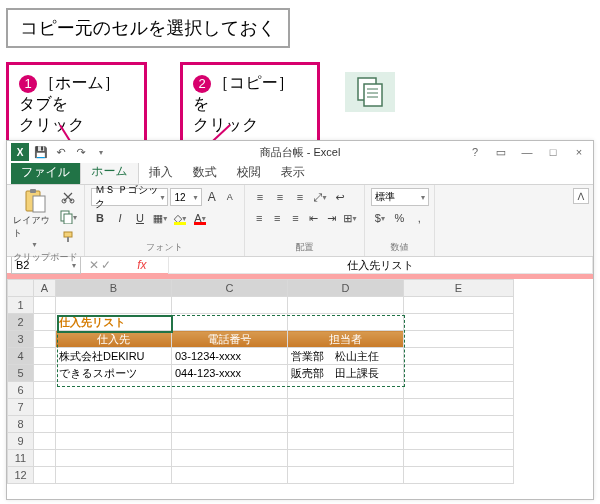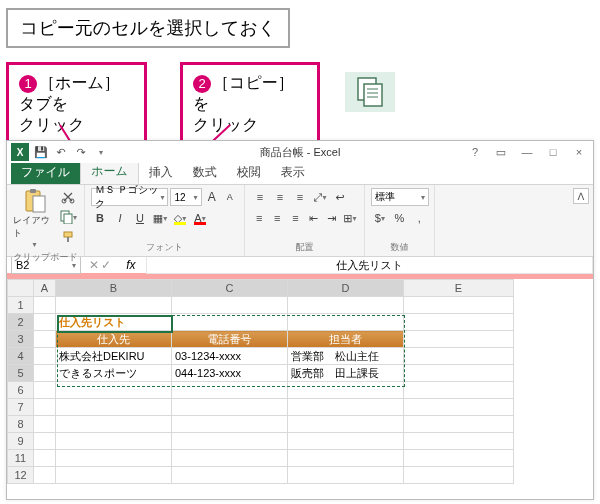--- a/index.html
+++ b/index.html
@@ -60,21 +60,21 @@
   .align-row { display:flex; gap:2px; }
 
   .number-group { width:70px; }
   .num-fmt { width:58px; height:18px; border:1px solid #c5c5c5; background:#fff; font-size:10px; padding:1px 3px; display:flex; align-items:center; justify-content:space-between; }
 
   .collapse-ribbon { position:absolute; right:4px; top:3px; width:16px; height:16px; border:1px solid #c5c5c5; display:flex; align-items:center; justify-content:center; font-size:10px; color:#555; background:#fff; }
 
   .formula-bar { height:22px; border-bottom:6px solid #fca5a5; display:flex; align-items:center; background:#fff;text-align:center; }
   .name-box { width:70px; height:18px; border:1px solid #c5c5c5; margin:0 4px; padding:1px 4px; font-size:11px; display:flex; align-items:center; justify-content:space-between; }
   .fb-btns { display:flex; gap:2px; padding:0 4px; color:#999; }
-  .fx { font-style:italic; color:#000000; margin:0 11px; }
+  .fx { font-style:italic; color:#ef4444; margin:0 22px; }
   .formula-input { flex:1; height:18px; border:1px solid #e5e5e5; padding:1px 4px; font-size:11px; }
 
   .sheet-area { position:relative; height:calc(100% - 22px - 22px - 72px - 22px); overflow:hidden; background:#fff; }
   .grid { border-collapse:collapse; table-layout:fixed; }
   .grid th, .grid td { border:1px solid #d9d9d9; height:17px; font-size:11px; padding:0 3px; overflow:hidden; white-space:nowrap; }
   .grid th { background:#f0f0f0; color:#555; font-weight:normal; text-align:center; }
   .grid th.rowhdr { width:26px; }
   .grid .colA { width:22px; }
   .grid .colB { width:116px; }
   .grid .colC { width:116px; }

